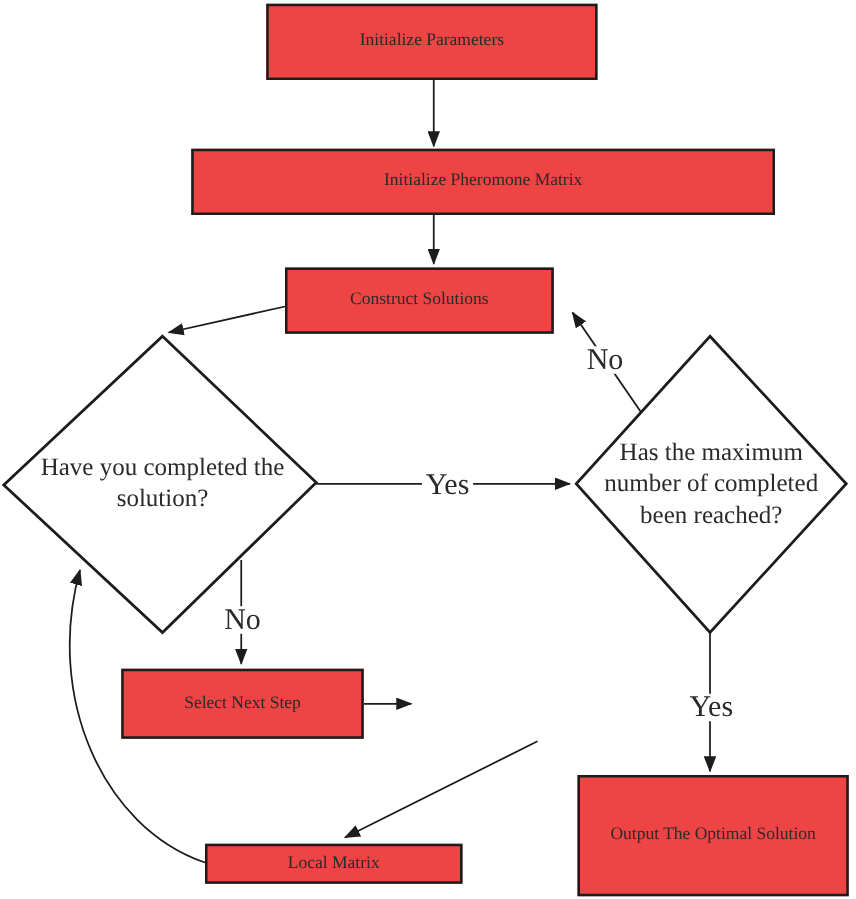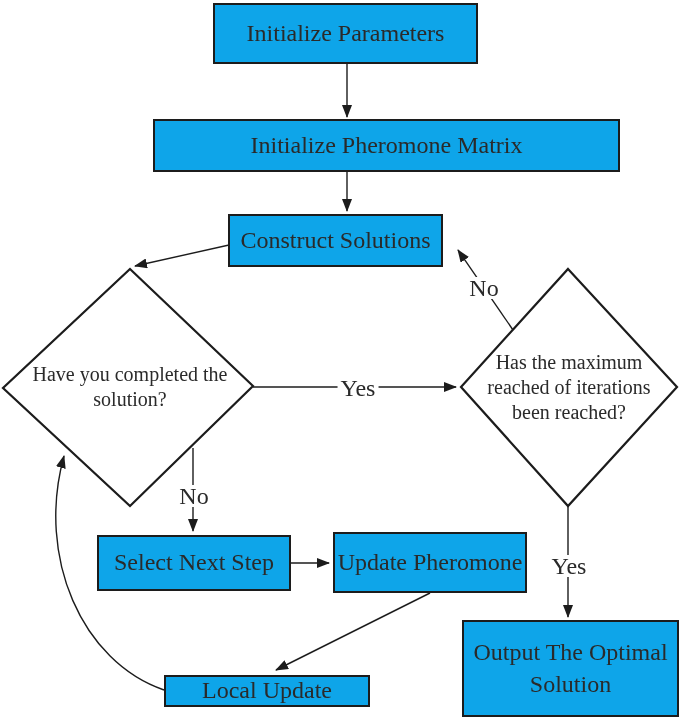--- a/index.html
+++ b/index.html
@@ -19,27 +19,27 @@
   .edges-svg {
     position: absolute;
     left: 0;
     top: 0;
     z-index: 1;
   }
   .node {
     position: absolute;
     z-index: 2;
     box-sizing: border-box;
-    background: #0ea5e9;
+    background: #ef4444;
     border: 2px solid #1c1c1c;
     display: flex;
     align-items: center;
     justify-content: center;
     text-align: center;
-    font-size: 24px;
+    font-size: 14px;
     line-height: 1.3;
   }
   .diamond-label {
     position: absolute;
     z-index: 2;
     text-align: center;
     font-size: 20px;
     line-height: 25px;
   }
   .edge-label {
@@ -88,35 +88,32 @@
   </div>
 
   <div class="node" style="left:228px; top:214px; width:215px; height:53px;">
     <span>Construct Solutions</span>
   </div>
 
   <div class="node" style="left:97px; top:535px; width:194px; height:56px;">
     <span>Select Next Step</span>
   </div>
 
-  <div class="node" style="left:333px; top:532px; width:194px; height:61px;">
-    <span>Update Pheromone</span>
-  </div>
 
   <div class="node" style="left:164px; top:675px; width:206px; height:32px;">
-    <span>Local Update</span>
+    <span>Local Matrix</span>
   </div>
 
   <div class="node" style="left:462px; top:620px; width:217px; height:97px;text-align:center;">
     <span>Output The Optimal Solution</span>
   </div>
 
   <div class="diamond-label" style="left:15px; top:362px; width:230px;">Have you completed the solution?</div>
 
-  <div class="diamond-label" style="left:474px; top:350px; width:190px;">Has the maximum reached of iterations been reached?</div>
+  <div class="diamond-label" style="left:474px; top:350px; width:190px;">Has the maximum number of completed been reached?</div>
 
   <div class="edge-label" style="left:358px; top:388px;">Yes</div>
 
   <div class="edge-label" style="left:484px; top:288px;">No</div>
 
   <div class="edge-label" style="left:194px; top:496px;">No</div>
 
   <div class="edge-label" style="left:569px; top:566px;">Yes</div>
 
 </div>

